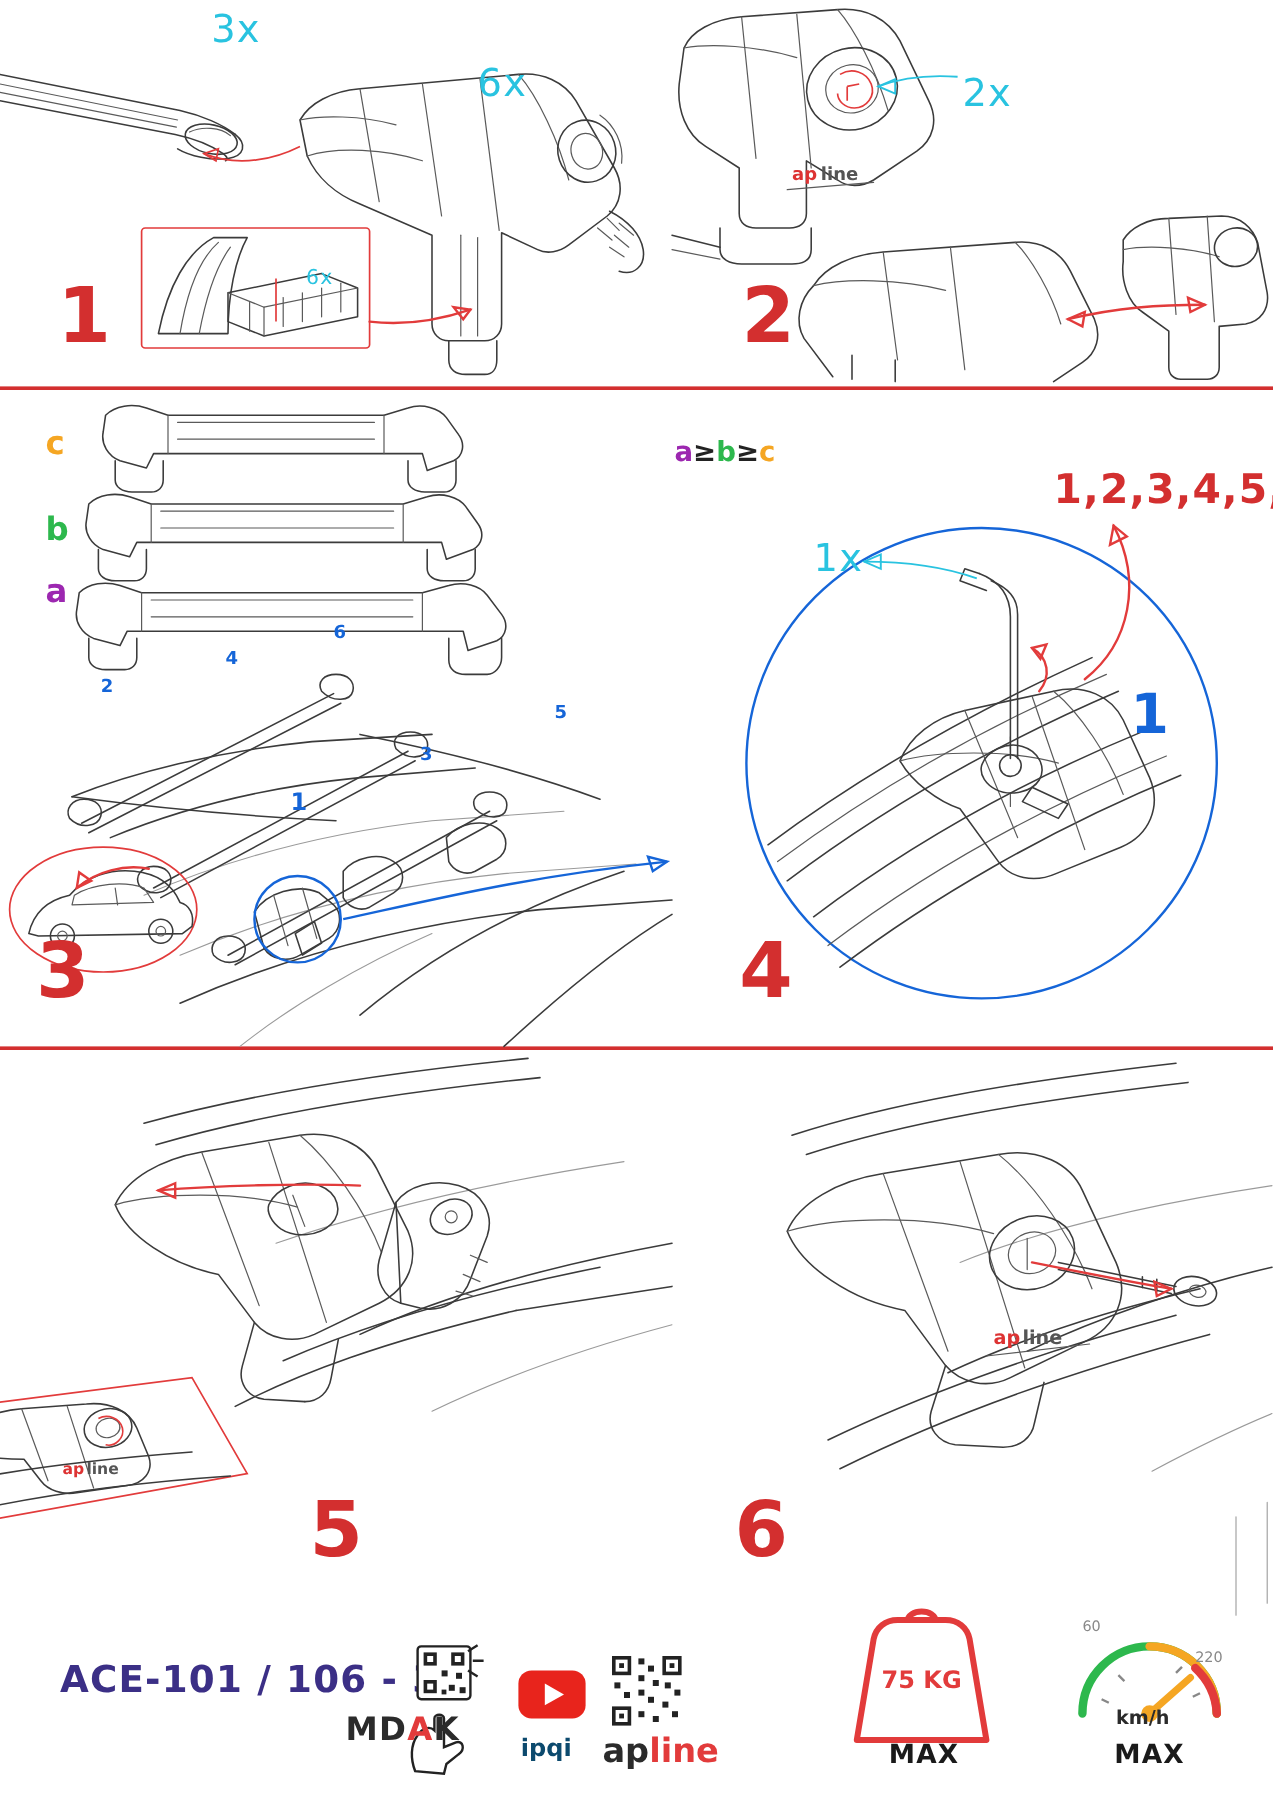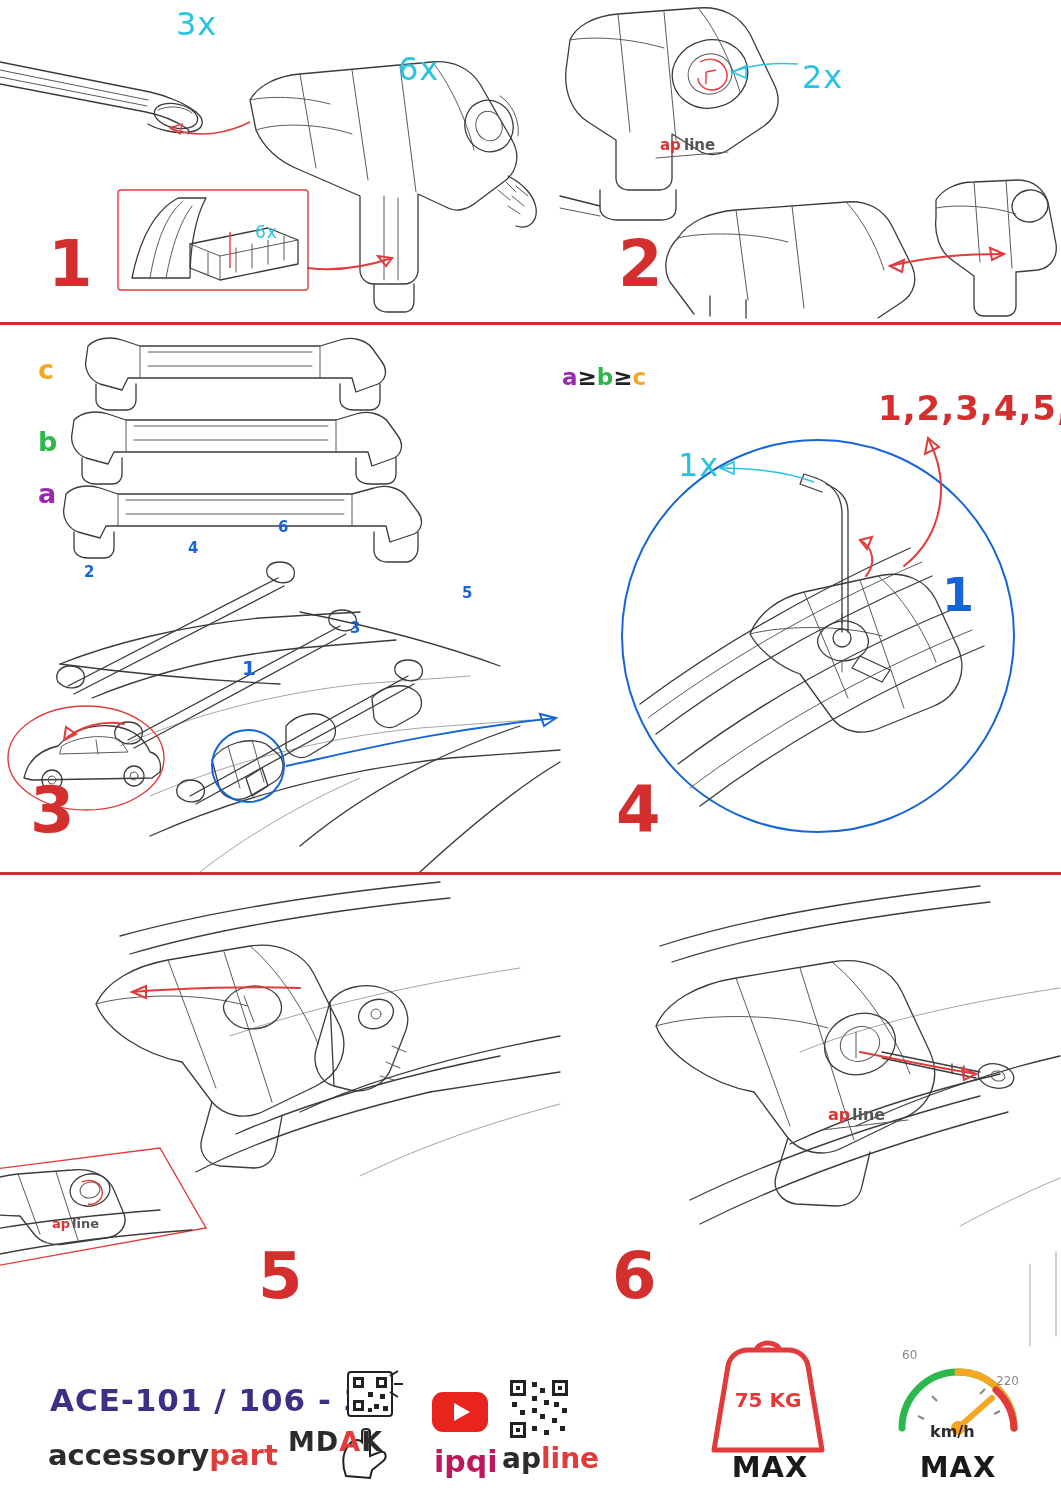--- a/index.html
+++ b/index.html
@@ -32,24 +32,24 @@
   .red{fill:none;stroke:#e23b3b;stroke-width:2;stroke-linecap:round;}
   .redthin{fill:none;stroke:#e23b3b;stroke-width:1.4;}
   .cyan{fill:none;stroke:#29c3e0;stroke-width:1.6;}
   .blue{fill:none;stroke:#1565d8;stroke-width:2;}
   .footer-title{position:absolute;font-weight:700;font-size:31px;color:#3b2f86;letter-spacing:1px;}
   .brand{position:absolute;font-size:29px;font-weight:700;}
   .brand .dark{color:#2b2b2b;}
   .brand .red{color:#e23b3b;}
   .mdak{position:absolute;font-size:27px;font-weight:700;color:#2b2b2b;letter-spacing:1px;}
   .mdak .rd{color:#e23b3b;}
-  .ipqi{position:absolute;font-size:30px;font-weight:700;color:#be185d;}
+  .ipqi{position:absolute;font-size:20px;font-weight:700;color:#0c4a6e;}
   .apline{position:absolute;font-size:28px;font-weight:700;color:#2b2b2b;}
   .apline .rd{color:#e23b3b;}
-  .maxlabel{position:absolute;font-size:29px;font-weight:700;color:#1a1a1a;letter-spacing:1px;}
+  .maxlabel{position:absolute;font-size:22px;font-weight:700;color:#1a1a1a;letter-spacing:1px;}
   .kgtext{position:absolute;font-size:20px;font-weight:700;color:#e23b3b;}
   .kmh{position:absolute;font-size:16px;font-weight:700;color:#2b2b2b;}
   .speedtick{position:absolute;font-size:12px;color:#888;}
 </style>
 </head>
 <body>
 
 <div class="sheet">
 
   <div class="hr" style="top:322px"></div>
@@ -426,23 +426,20 @@
       <path class="red" d="M300 176 C340 184 380 192 416 198"></path>
       <path class="red" d="M416 198 l-14 -6 l2 12 z" fill="#e23b3b"></path>
     </svg>
     <div class="stepnum" style="left:52px;top:368px">6</div>
   </div>
 
   <div class="panel" style="left:0;top:1350px;width:1061px;height:150px">
 
     <div class="footer-title" style="left:50px;top:32px">ACE-101 / 106 - 3X</div>
 
-    <div class="brand" style="left:48px;top:88px">
-      <span class="dark">accessory</span><span class="red">part</span>
-    </div>
 
     <svg style="position:absolute;left:340px;top:20px" width="64" height="78" viewBox="0 0 64 78">
       <rect x="8" y="2" width="44" height="44" rx="3" fill="#ffffff" stroke="#222" stroke-width="2"></rect>
       <g fill="#222">
         <rect x="13" y="7" width="11" height="11"></rect>
           <rect x="36" y="7" width="11" height="11"></rect>
         <rect x="13" y="30" width="11" height="11"></rect>
         <rect x="28" y="22" width="5" height="5"></rect>
           <rect x="40" y="24" width="5" height="5"></rect>
         <rect x="34" y="34" width="5" height="5"></rect>

